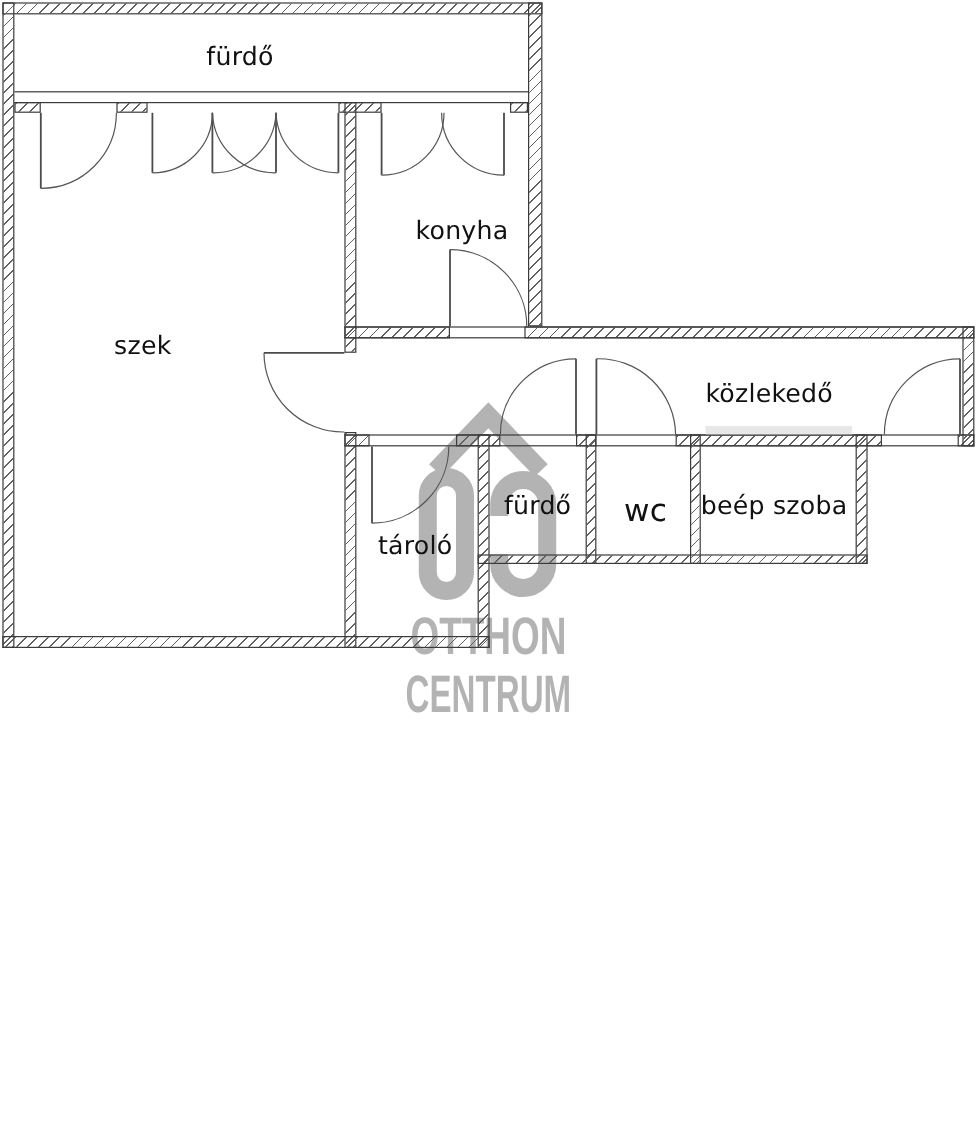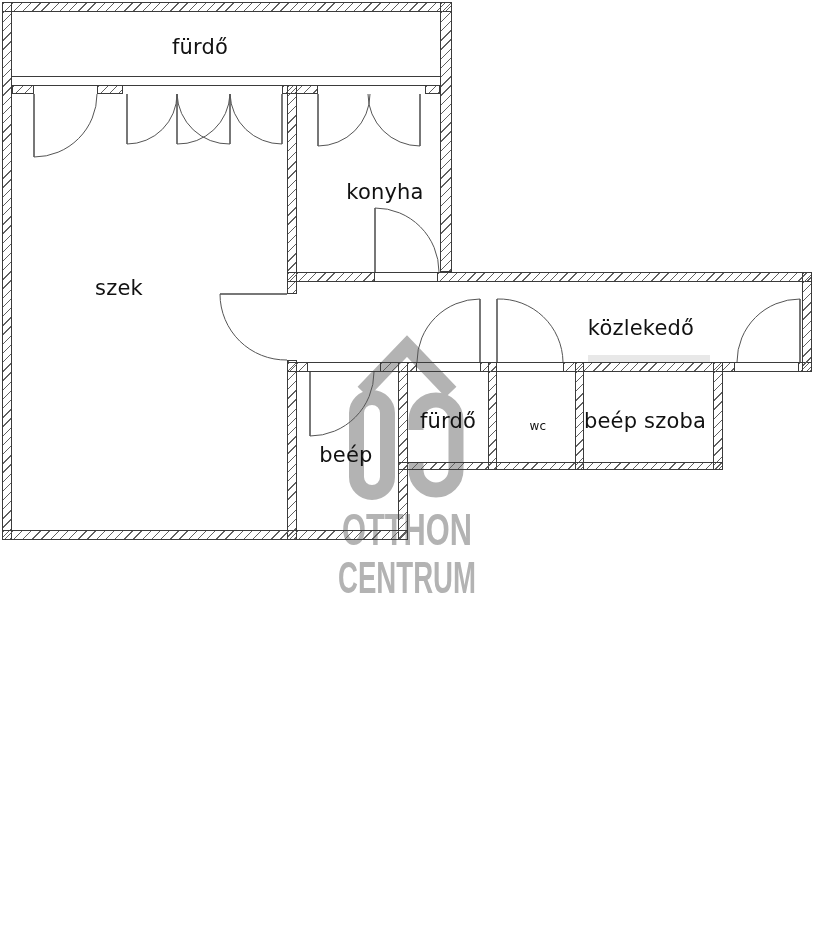--- a/index.html
+++ b/index.html
@@ -106,18 +106,18 @@
       <path d="M480,299 A63,63 0 0 0 417,362"></path>
       <path d="M497,299 A64,64 0 0 1 563,362"></path>
       <path d="M800,299 A63,63 0 0 0 737,362"></path>
     </g>
   </svg>
 
   <div class="room-label" style="left:200px;top:47px">fürdő</div>
   <div class="room-label" style="left:119px;top:288px">szek</div>
   <div class="room-label" style="left:385px;top:192px">konyha</div>
   <div class="room-label" style="left:641px;top:328px">közlekedő</div>
-  <div class="room-label" style="left:346px;top:455px">beép</div>
+  <div class="room-label" style="left:346px;top:455px">tároló</div>
   <div class="room-label" style="left:448px;top:421px">fürdő</div>
-  <div class="room-label" style="left:538px;top:426px;font-size:12px">wc</div>
+  <div class="room-label" style="left:538px;top:426px;font-size:26px">wc</div>
   <div class="room-label" style="left:645px;top:421px">beép szoba</div>
 
 </div>
 
 </body></html>

